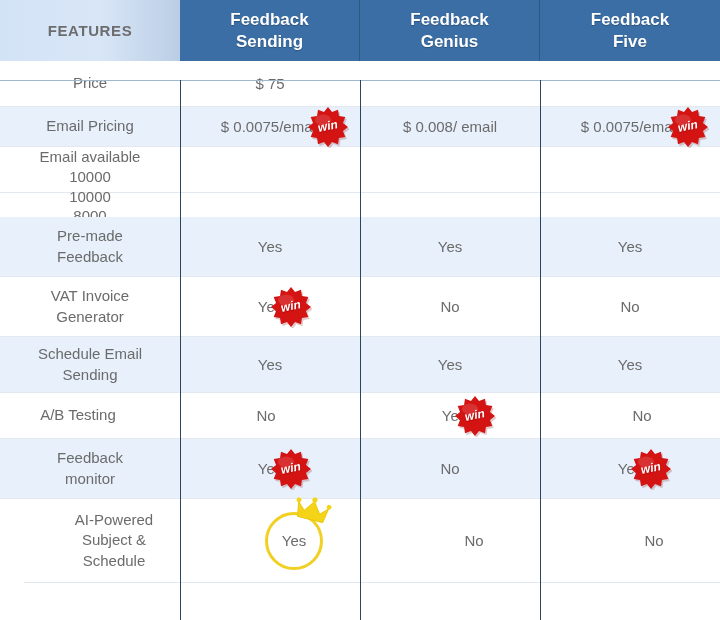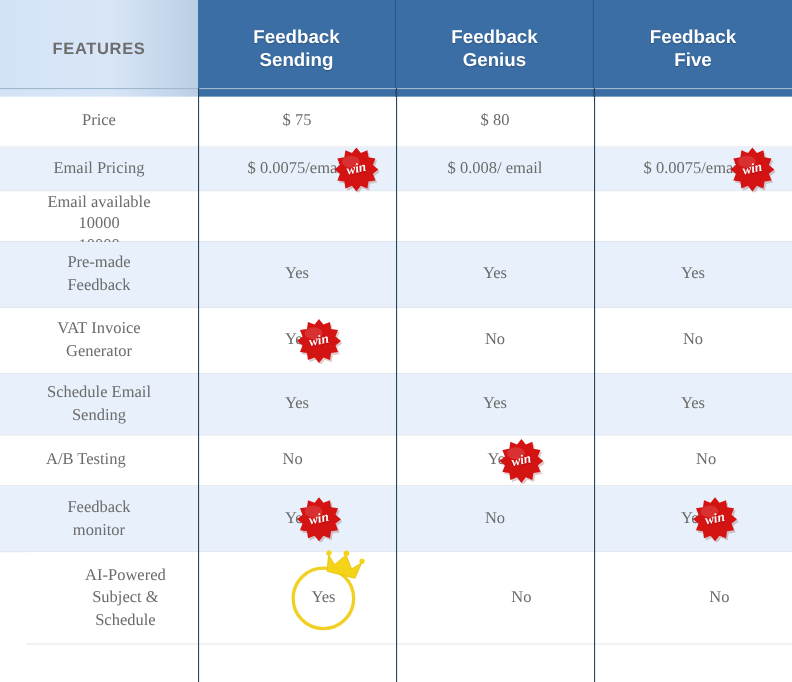--- a/index.html
+++ b/index.html
@@ -27,21 +27,21 @@
     width: 720px;
     box-sizing: border-box;
     position: relative;
   }
   .row.shaded { background: #e8f1fb; }
   .row.plain  { background: #ffffff; }
   .row.bordered { border-bottom: 1px solid #e3e8ee; }
 
   
   .header-row {
-    height: 88px;
+    height: 61px;
     justify-content: center;
   }
   .cell {
     box-sizing: border-box;
     display: flex;
     align-items: center;
     justify-content: center;
     text-align: center;
     position: relative;
   }
@@ -66,21 +66,20 @@
     text-shadow: 0 1px 1px rgba(0,0,0,0.25);
     border-right: 1px solid #2d5882;
   }
   .head-plan.last { border-right: none; }
 
   
   .body-row .cell {
     color: #6b6b6b;
     font-size: 15px;
     line-height: 1.3;
-    font-family: Liberation Serif, serif;
   }
   .feat-label {
     color: #6b6b6b;
     font-size: 15px;
     line-height: 1.35;
   }
 
   .value-wrap {
     display: inline-flex;
     align-items: center;
@@ -202,25 +201,20 @@
   <div id="body">
       <div class="row body-row bordered plain" style="height: 46px;">
         <div class="cell c0">
           <span class="feat-label">Price</span>
         </div>
         <div class="cell c1">
           <span class="value-wrap">
             <span>$ 75</span>
           </span>
         </div>
-        <div class="cell c2">
-          <span class="value-wrap">
-            <span>$ 80</span>
-          </span>
-        </div>
       </div>
       <div class="row body-row bordered shaded" style="height: 40px;">
         <div class="cell c0">
           <span class="feat-label">Email Pricing</span>
         </div>
         <div class="cell c1">
           <span class="value-wrap">
             <span>$ 0.0075/email</span>
             <span class="win-badge" style="right: -30px;">
               <svg viewBox="0 0 42 42">
@@ -268,21 +262,21 @@
           <span class="value-wrap">
             <span>10000</span>
           </span>
         </div>
         <div class="cell c3">
           <span class="value-wrap">
             <span>8000</span>
           </span>
         </div>
       </div>
-      <div class="row body-row bordered shaded" style="height: 60px;">
+      <div class="row body-row bordered shaded" style="height: 60px; margin-top: 24px;">
         <div class="cell c0">
           <span class="feat-label"><span>Pre-made</span><br><span>Feedback</span></span>
         </div>
         <div class="cell c1">
           <span class="value-wrap">
             <span>Yes</span>
           </span>
         </div>
         <div class="cell c2">
           <span class="value-wrap">

